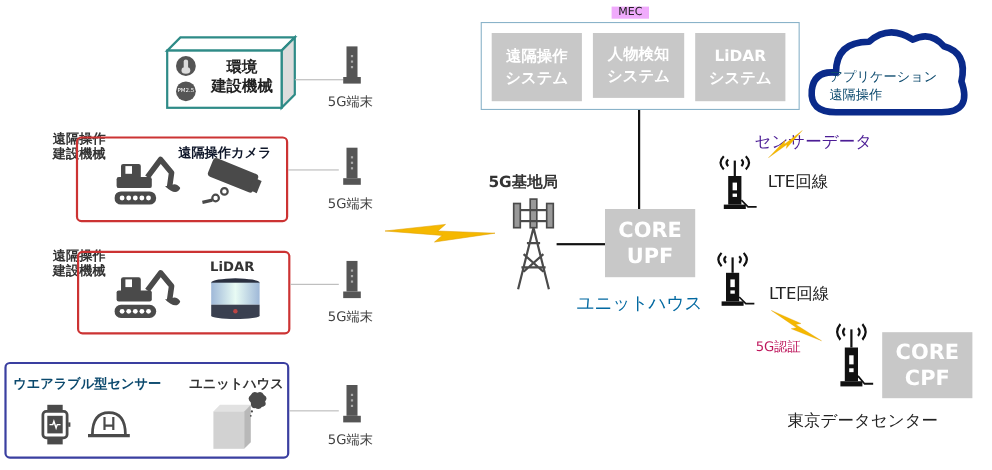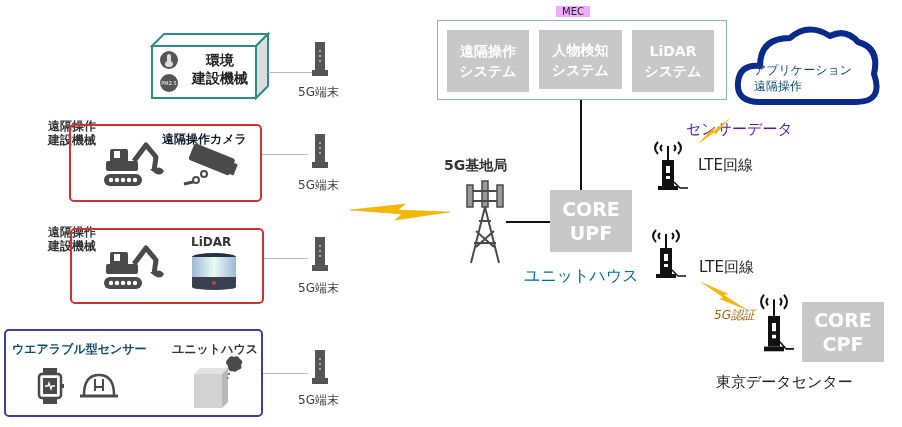--- a/index.html
+++ b/index.html
@@ -227,21 +227,21 @@
   </svg>
 <div class="lbl" style="left:698px;top:156px;font-size:15px;color:#222;">LTE回線</div>
 
 <svg class="abs" style="left:646px;top:226px;" width="40" height="56">
     <use href="#router"></use>
   </svg>
 <div class="lbl" style="left:699px;top:258px;font-size:15px;color:#222;">LTE回線</div>
 <svg class="abs" style="left:694px;top:288px;rotate:30deg;" width="60" height="16">
     <use href="#bolt"></use>
   </svg>
-<div class="lbl" style="left:714px;top:307px;font-size:12px;color:#a16207;font-style:italic;">5G認証</div>
+<div class="lbl" style="left:687px;top:307px;font-size:12px;color:#be185d;">5G認証</div>
 
 <svg class="abs" style="left:754px;top:290px;" width="40" height="66" viewBox="0 0 40 56" preserveAspectRatio="none">
     <use href="#router"></use>
   </svg>
 <div class="gray-box" style="left:802px;top:302px;width:82px;height:60px;font-size:19px;line-height:24px;">
   <div>CORE</div>
   <div>CPF</div>
 </div>
 <div class="lbl" style="left:716px;top:373px;font-size:15px;color:#222;">東京データセンター</div>
 

